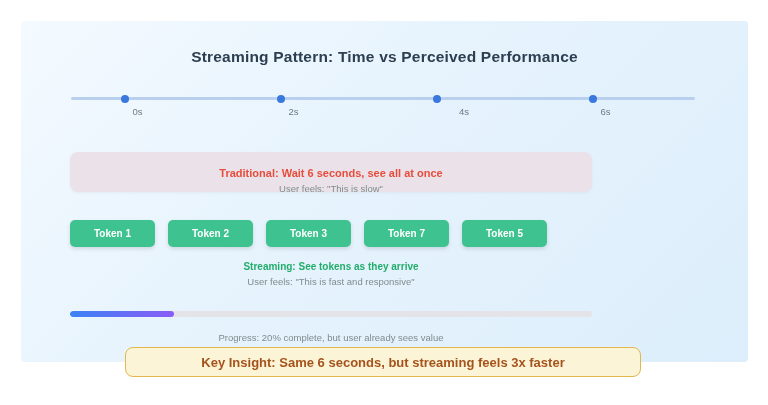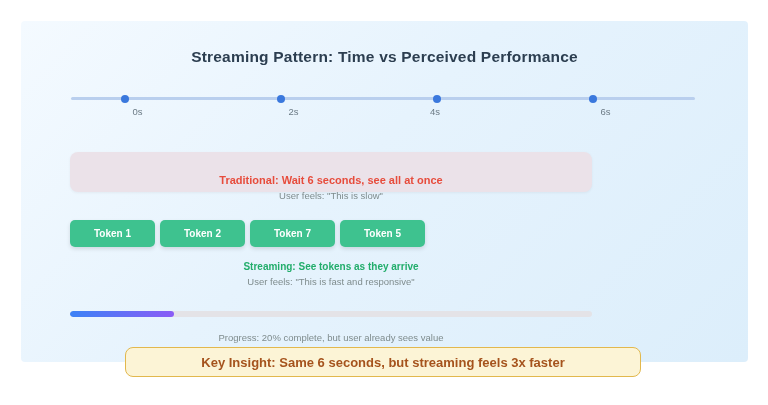--- a/index.html
+++ b/index.html
@@ -15,25 +15,25 @@
   .tl-line{position:absolute;left:50px;top:76px;width:624px;height:3px;
            background:#b9cfee;border-radius:2px;}
   .tl-dot{position:absolute;width:8px;height:8px;border-radius:50%;background:#3a78dd;top:73.5px;}
   .tl-label{position:absolute;top:85px;width:36px;text-align:right;
             font-size:9.5px;color:#6b7a85;}
 
   
   .trad-box{position:absolute;left:49px;top:131px;width:522px;height:40px;
             background:#ebe2e9;border-radius:8px;box-shadow:0 1px 3px rgba(0,0,0,0.05);
             text-align:center;}
-  .trad-heading{margin-top:22px;font-size:11px;font-weight:bold;color:#e74c3c;}
+  .trad-heading{margin-top:15px;font-size:11px;font-weight:bold;color:#e74c3c;}
   .muted{font-size:9.5px;color:#7f8c8d;margin-top:4px;}
 
   
-  .token-row{position:absolute;left:49px;top:199px;display:flex;gap:5px;}
+  .token-row{position:absolute;left:49px;top:199px;display:flex;gap:13px;}
   .token{width:85px;height:27px;background:#3ec28f;border-radius:5px;
          color:#ffffff;font-size:10px;font-weight:bold;
          display:flex;align-items:center;justify-content:center;
          box-shadow:0 2px 4px rgba(0,0,0,0.12);}
 
   
   .stream-text{position:absolute;left:49px;top:240px;width:522px;text-align:center;}
   .stream-heading{font-size:10px;font-weight:bold;color:#22ad6b;}
 
   
@@ -59,32 +59,33 @@
     <h1 class="title">Streaming Pattern: Time vs Perceived Performance</h1>
 
     <div>
       <div class="tl-line"></div>
       <div class="tl-dot" style="left:99.5px"></div>
       <div class="tl-dot" style="left:255.5px"></div>
       <div class="tl-dot" style="left:411.5px"></div>
       <div class="tl-dot" style="left:567.5px"></div>
       <div class="tl-label" style="left:85.5px">0s</div>
       <div class="tl-label" style="left:241.5px">2s</div>
-      <div class="tl-label" style="left:383px">4s</div>
+      <div class="tl-label" style="left:412px">4s</div>
       <div class="tl-label" style="left:553.5px">6s</div>
     </div>
 
     <div class="trad-box">
       <div class="trad-heading">Traditional: Wait 6 seconds, see all at once</div>
       <div class="muted">User feels: "This is slow"</div>
     </div>
 
     <div class="token-row">
       <div class="token">Token 1</div>
       <div class="token">Token 2</div>
+      <div class="token">Token 3</div>
       <div class="token">Token 7</div>
       <div class="token">Token 5</div>
     </div>
 
     <div class="stream-text">
       <div class="stream-heading">Streaming: See tokens as they arrive</div>
       <div class="muted">User feels: "This is fast and responsive"</div>
     </div>
 
     <div class="progress-track">

